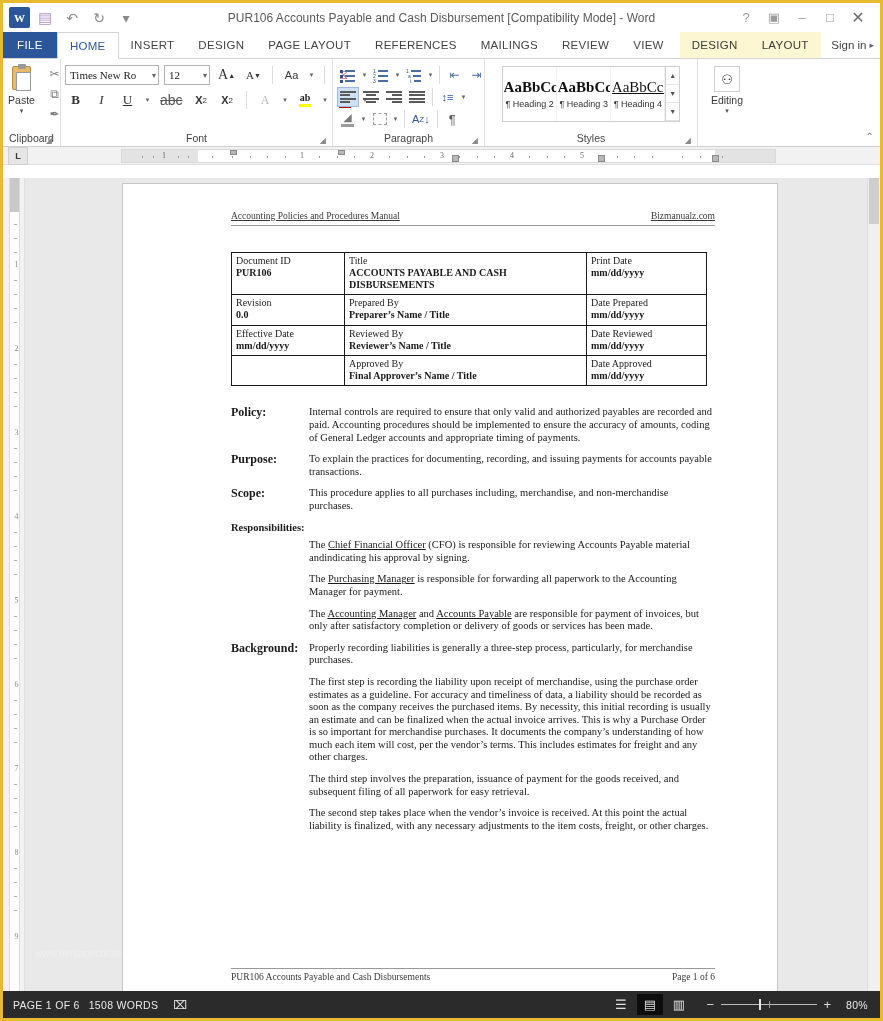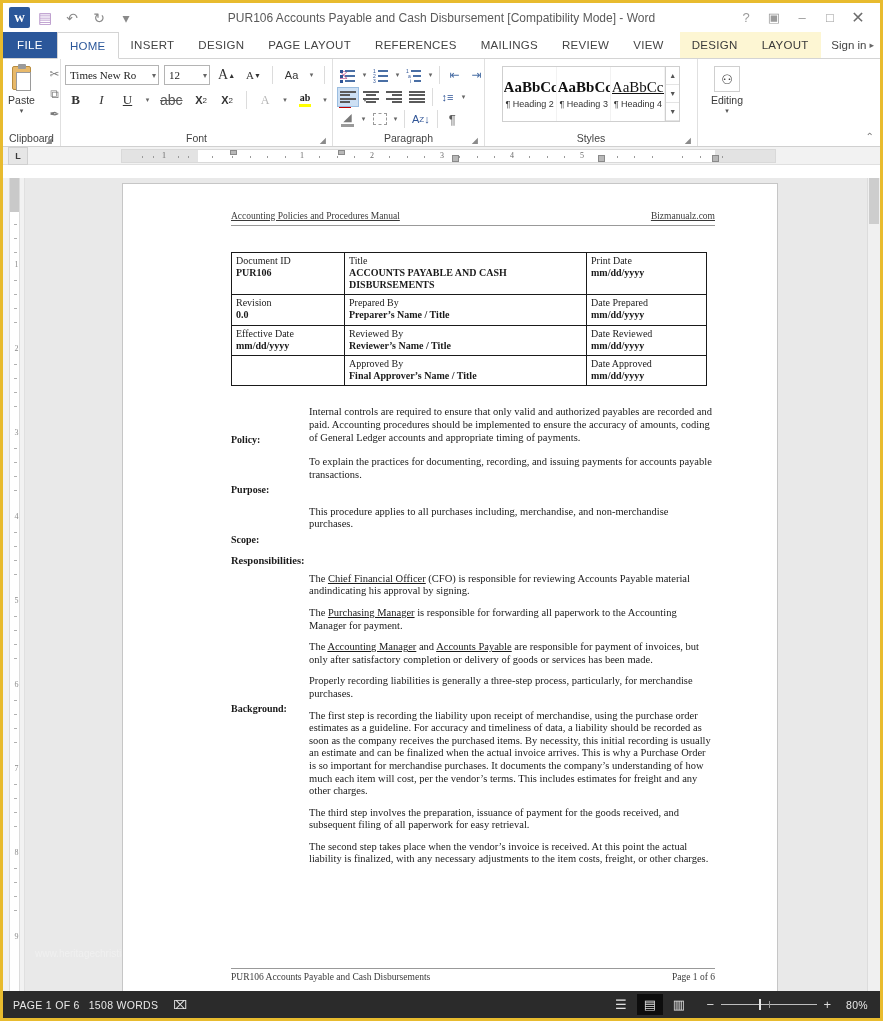--- a/index.html
+++ b/index.html
@@ -375,22 +375,21 @@
   .m-lbl { display: block; font-weight: normal; }
   .m-val { display: block; font-weight: bold; }
   .col-a { width: 113px; }
   .col-b { width: 242px; }
   .col-c { width: 120px; }
 
   .sec { display: flex; margin-top: 9px; }
   .sec-label {
     width: 78px; flex: 0 0 78px;
     font-weight: bold;
-    font-size: 10px;
-    margin-top: 28px;
+    font-size: 12px;
   }
   .sec-body { flex: 1; }
   .sec-body p { margin: 0 0 9px 0; text-align: left; }
   .sec-body p:last-child { margin-bottom: 0; }
   .resp-head { font-weight: bold; font-size: 10.5px; margin-top: 9px; }
   .resp-body { margin-left: 78px; margin-top: 5px; }
   .resp-body p { margin: 0 0 9px 0; }
   .u { text-decoration: underline; }
 
   .doc-footer {

